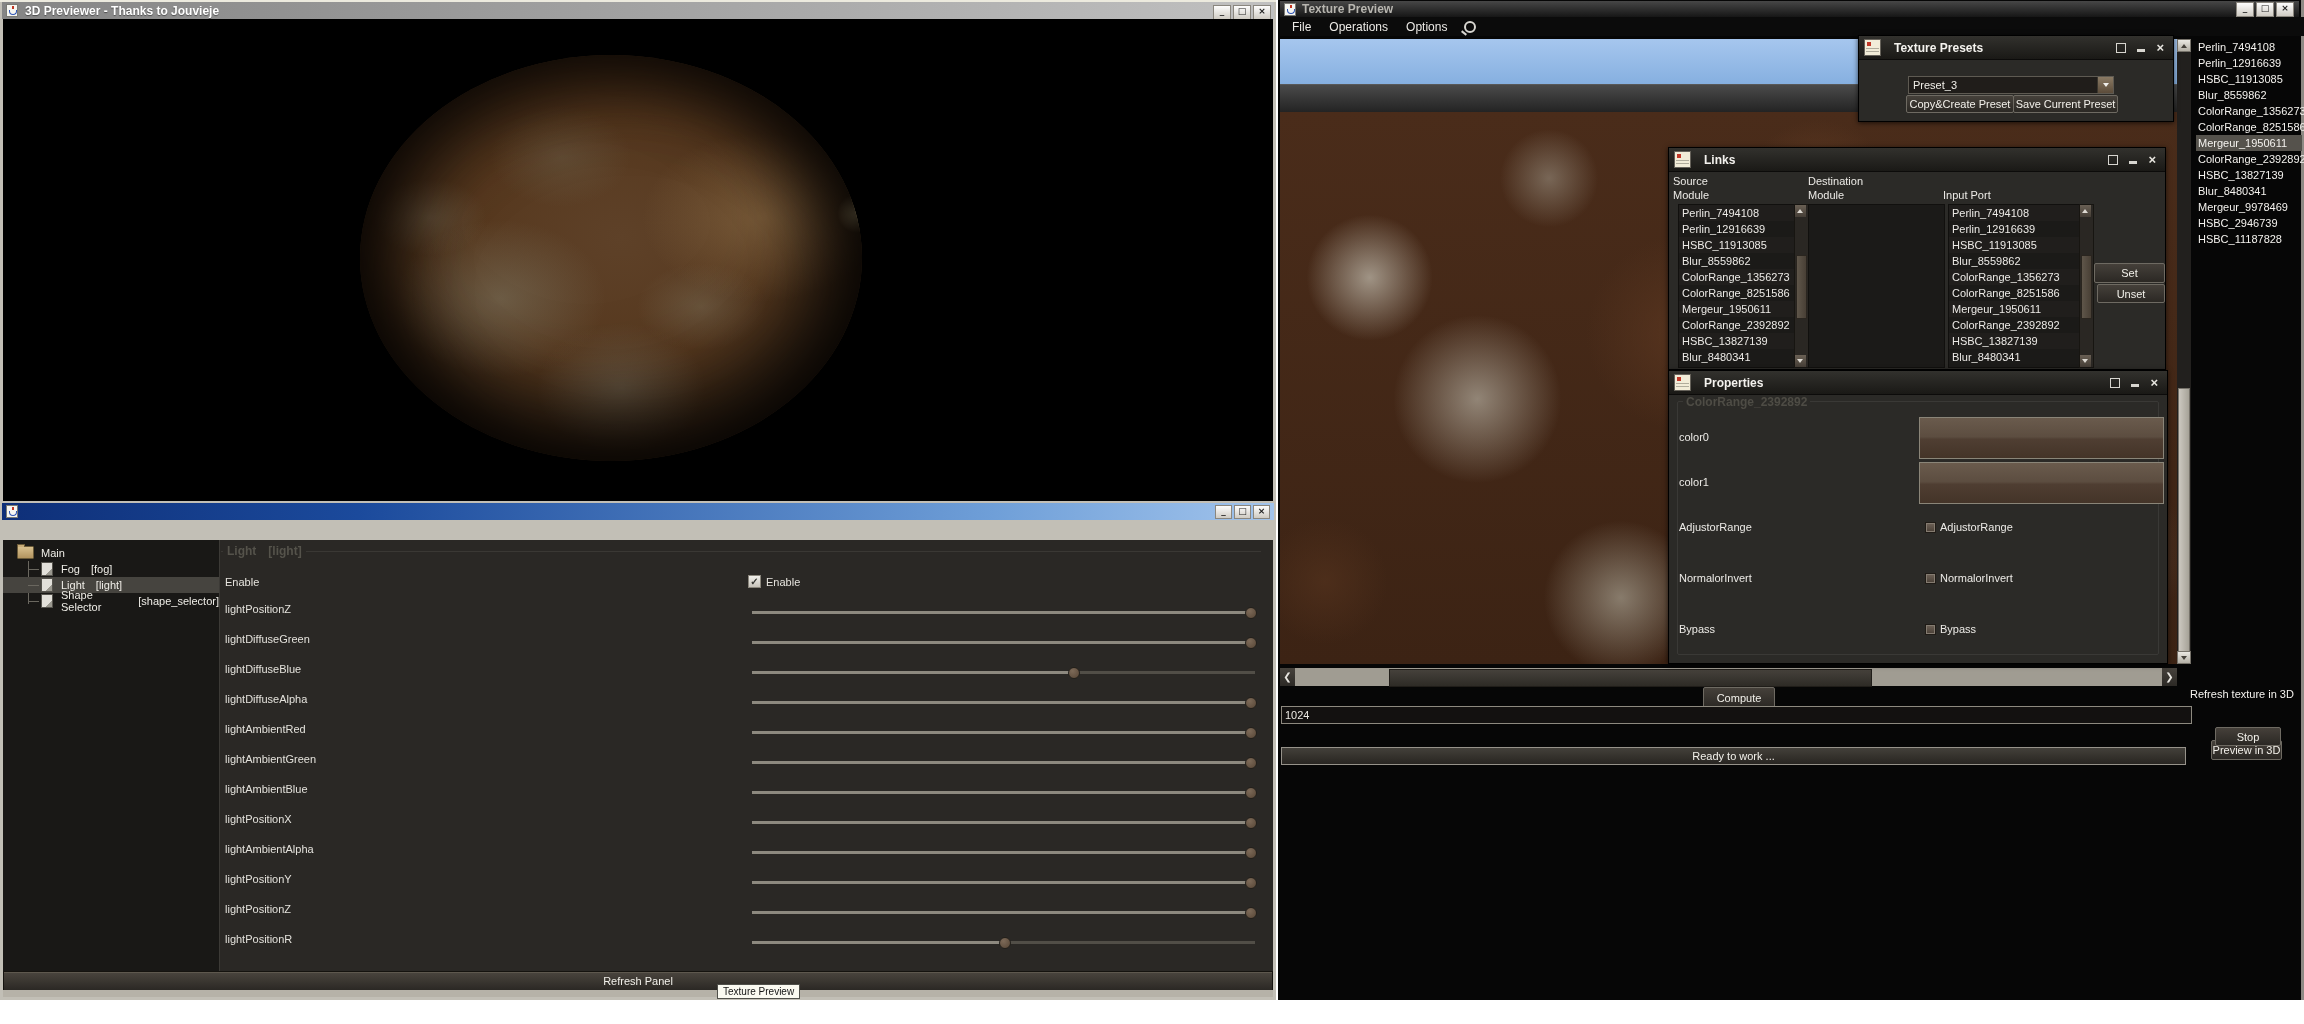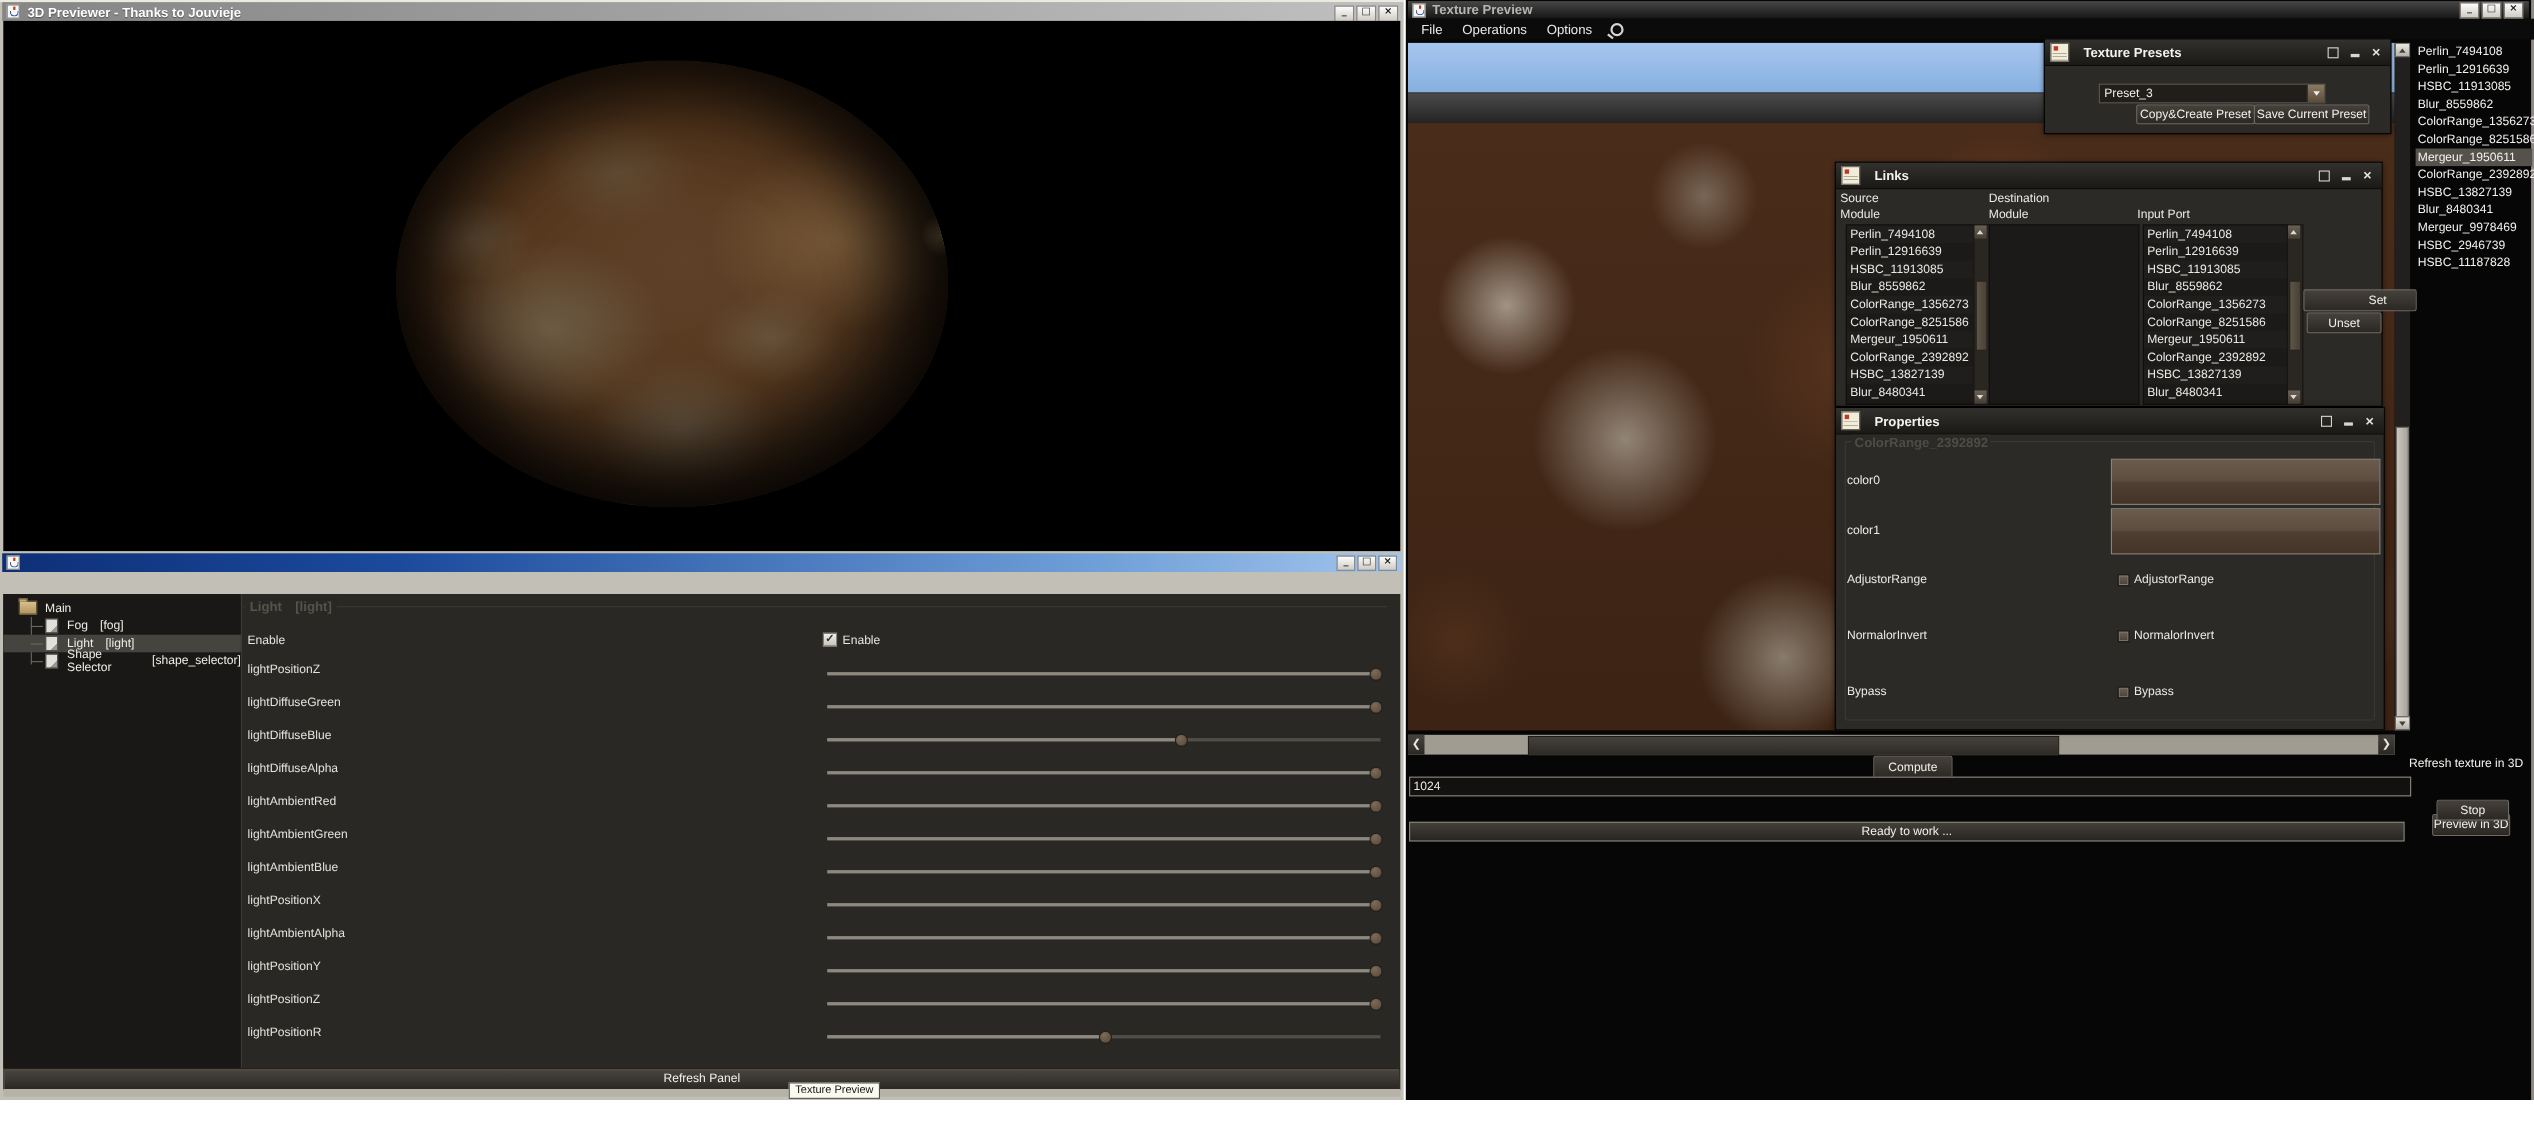--- a/index.html
+++ b/index.html
@@ -145,35 +145,35 @@
   .fw-min{width:8px;height:3px;background:#d8d6d0;margin-top:5px;}
   .fw-close{color:#e8e6e0;font-size:13px;font-weight:bold;line-height:10px;}
   
   .combo{position:absolute;left:49px;top:40px;width:204px;height:16px;background:#201d1a;
         border:1px solid #5e5a52;display:flex;align-items:center;cursor:pointer;}
   .combo-text{color:#f0eee8;padding-left:4px;flex:1;}
   .combo-btn{width:15px;height:100%;background:linear-gradient(#8a7a64,#5c4c3a);border-left:1px solid #3a362e;
         display:flex;align-items:center;justify-content:center;}
   .combo-btn::after{content:"";border-left:3px solid transparent;border-right:3px solid transparent;
         border-top:4px solid #efeeea;}
-  .pbtn{position:absolute;top:59px;height:16px;margin-left:36px;}
+  .pbtn{position:absolute;top:59px;height:16px;}
   .pbtn.copy{left:47px;width:106px;} .pbtn.save{left:154px;width:103px;}
   
   .lh{position:absolute;color:#eceae6;}
   .llist{position:absolute;top:56px;height:162px;background:#1b1a18;border:1px solid #11100e;overflow:hidden;}
   .lrow{height:16px;line-height:16px;color:#eceae6;padding-left:3px;white-space:nowrap;}
   .lrow:nth-child(odd){background:#201e1c;}
   .sb{position:absolute;top:56px;width:13px;height:162px;background:#2a2723;border:1px solid #171511;}
   .sb-btn{position:absolute;left:0;width:11px;height:12px;background:linear-gradient(#6a6054,#453e36);}
   .sb-btn::after{content:"";position:absolute;left:2px;border-left:3px solid transparent;border-right:3px solid transparent;}
   .sb-up{top:0;} .sb-up::after{top:4px;border-bottom:4px solid #ddd9d2;}
   .sb-down{bottom:0;} .sb-down::after{top:4px;border-top:4px solid #ddd9d2;}
   .sb-thumb{position:absolute;left:1px;top:50px;width:9px;height:62px;
         background:linear-gradient(to right,#5f564a,#483f35);border:1px solid #2a251f;}
-  .set-btn{position:absolute;left:425px;top:115px;width:69px;height:18px;padding-left:32px;}
+  .set-btn{position:absolute;left:425px;top:115px;width:69px;height:18px;}
   .unset-btn{position:absolute;left:428px;top:136px;width:66px;height:17px;}
   
   .pgroup{position:absolute;left:8px;top:30px;width:480px;height:252px;border:1px solid #3a3936;border-radius:2px;}
   .pgroup-title{position:absolute;left:14px;top:24px;font-weight:bold;font-size:12px;color:#4e4c45;
         background:#2b2a27;padding:0 3px;z-index:2;}
   .color-rows{position:absolute;left:0;top:46px;width:498px;}
   .crow{position:relative;height:45px;}
   .clabel{position:absolute;left:10px;top:14px;color:#eceae6;}
   .swatch{position:absolute;left:250px;top:0;width:243px;height:40px;cursor:pointer;
         background:linear-gradient(#6a5b4d 0%,#5c4d40 47%,#4f3e32 53%,#443428 100%);border:1px solid #8a8578;}

